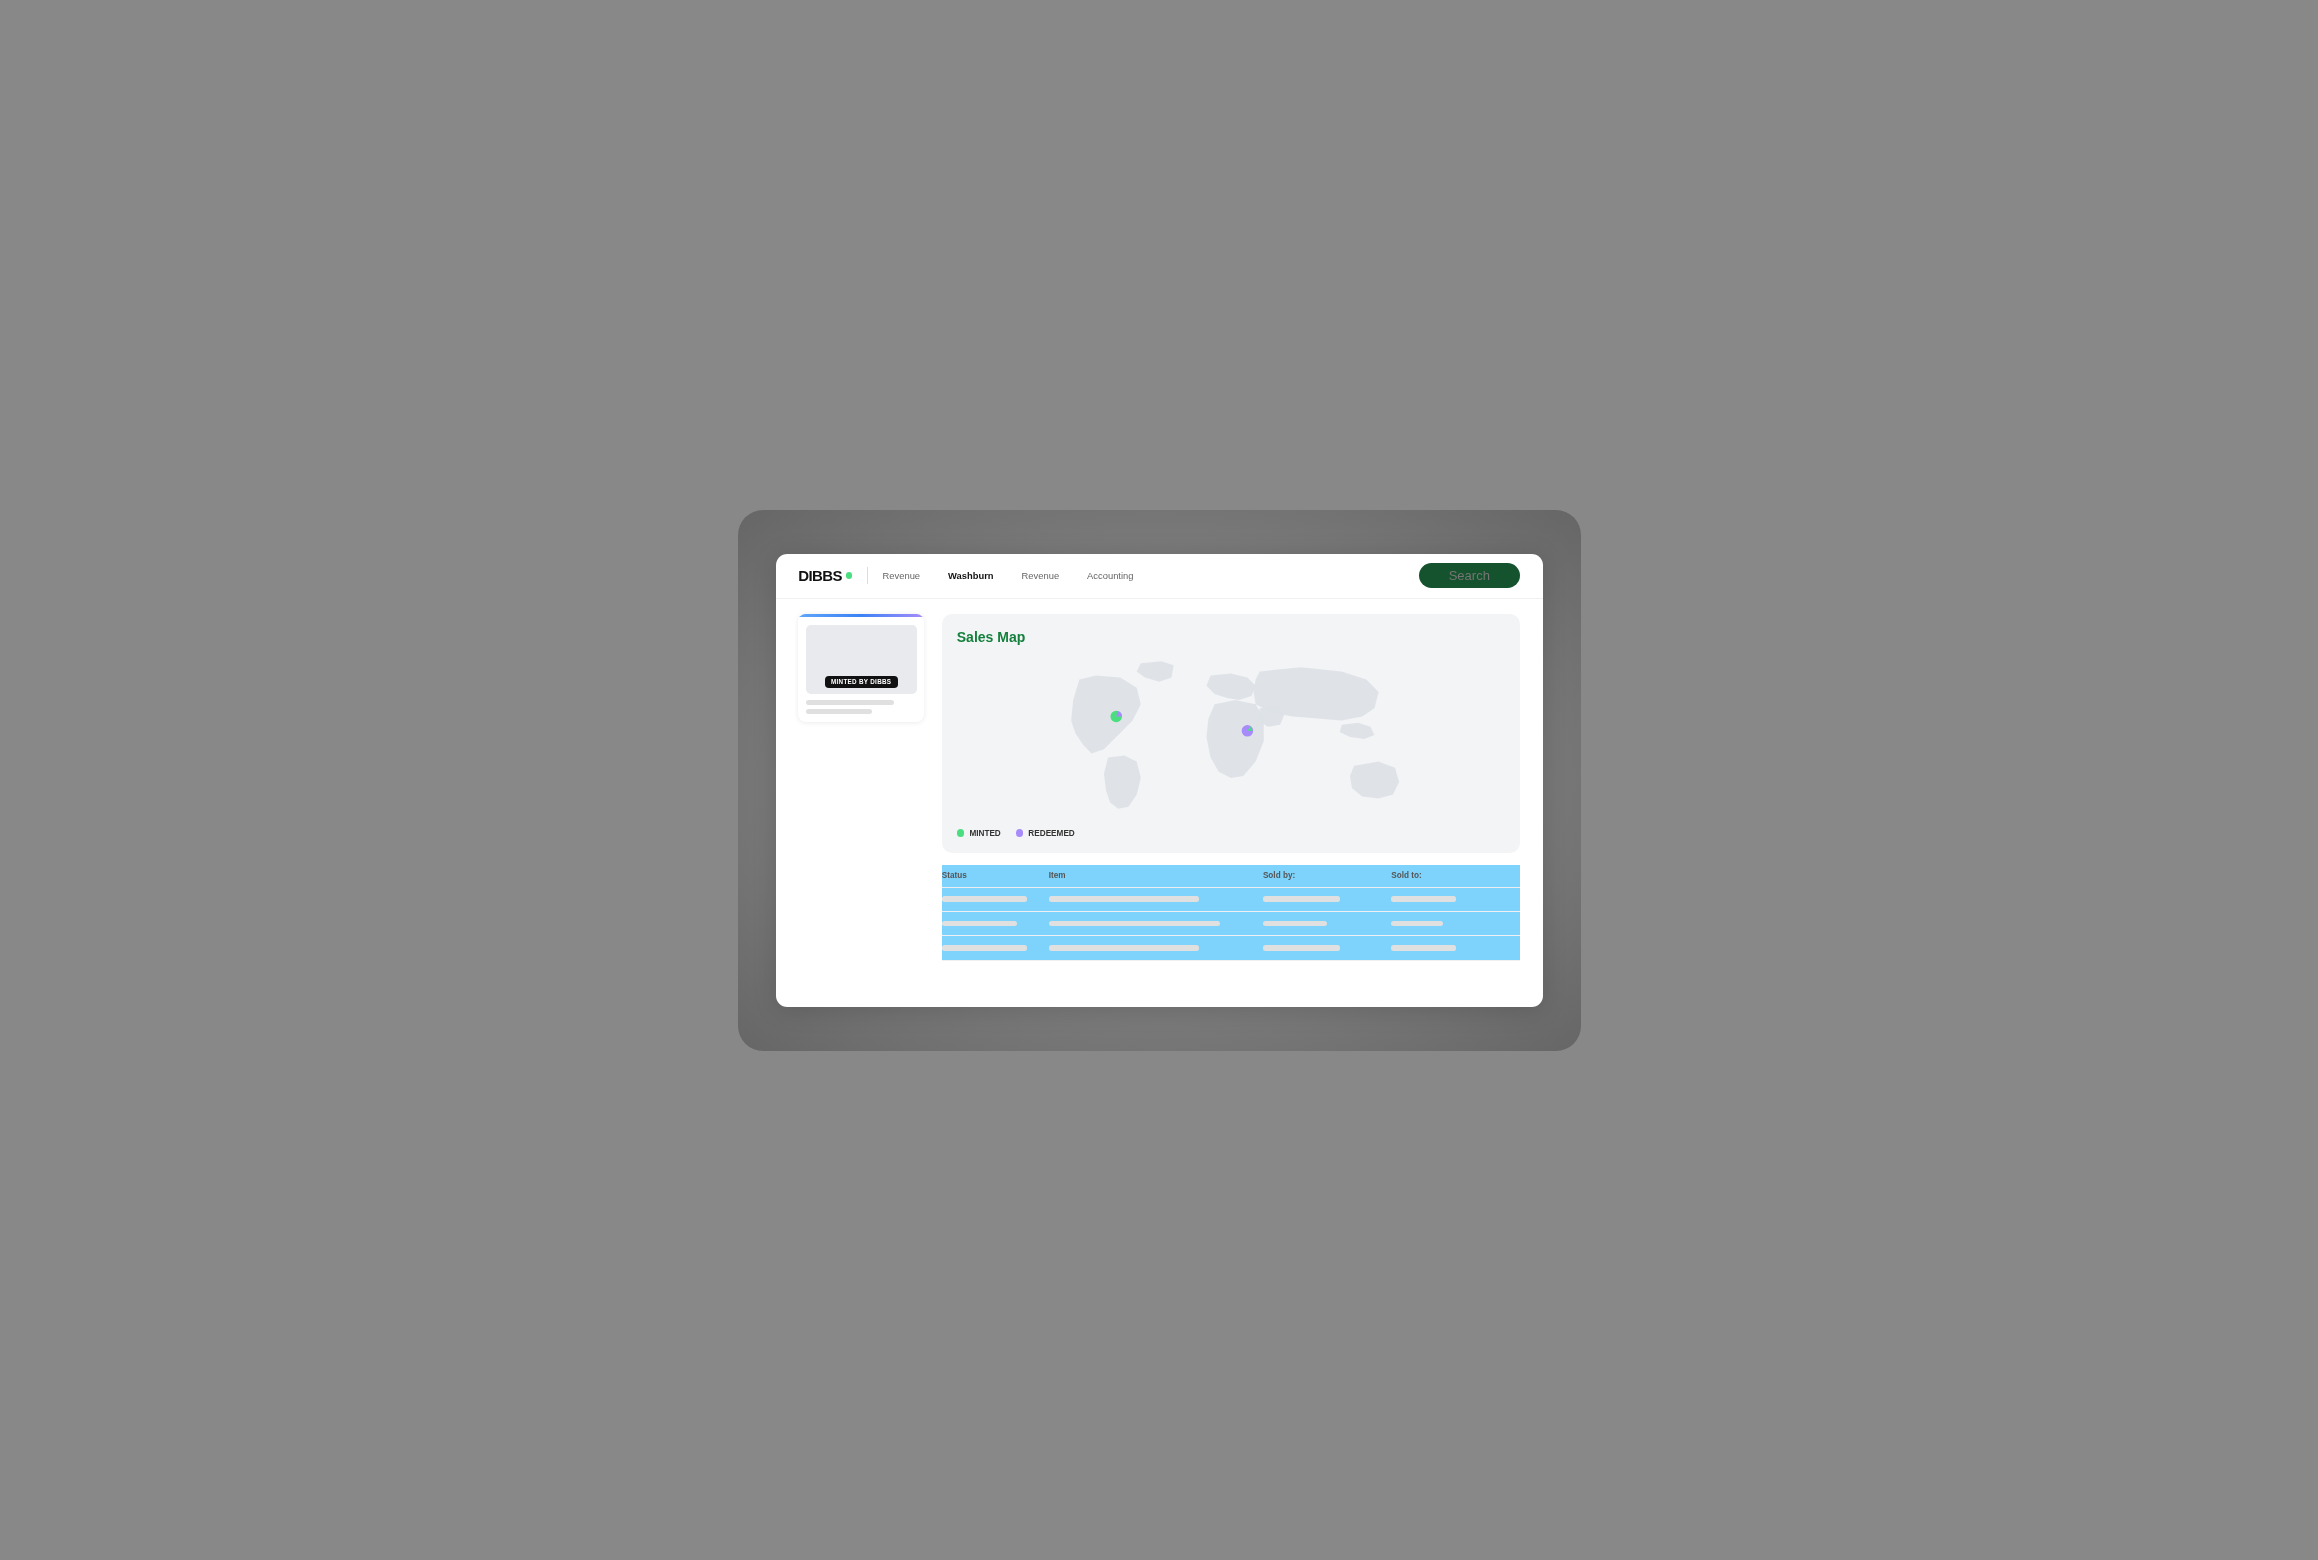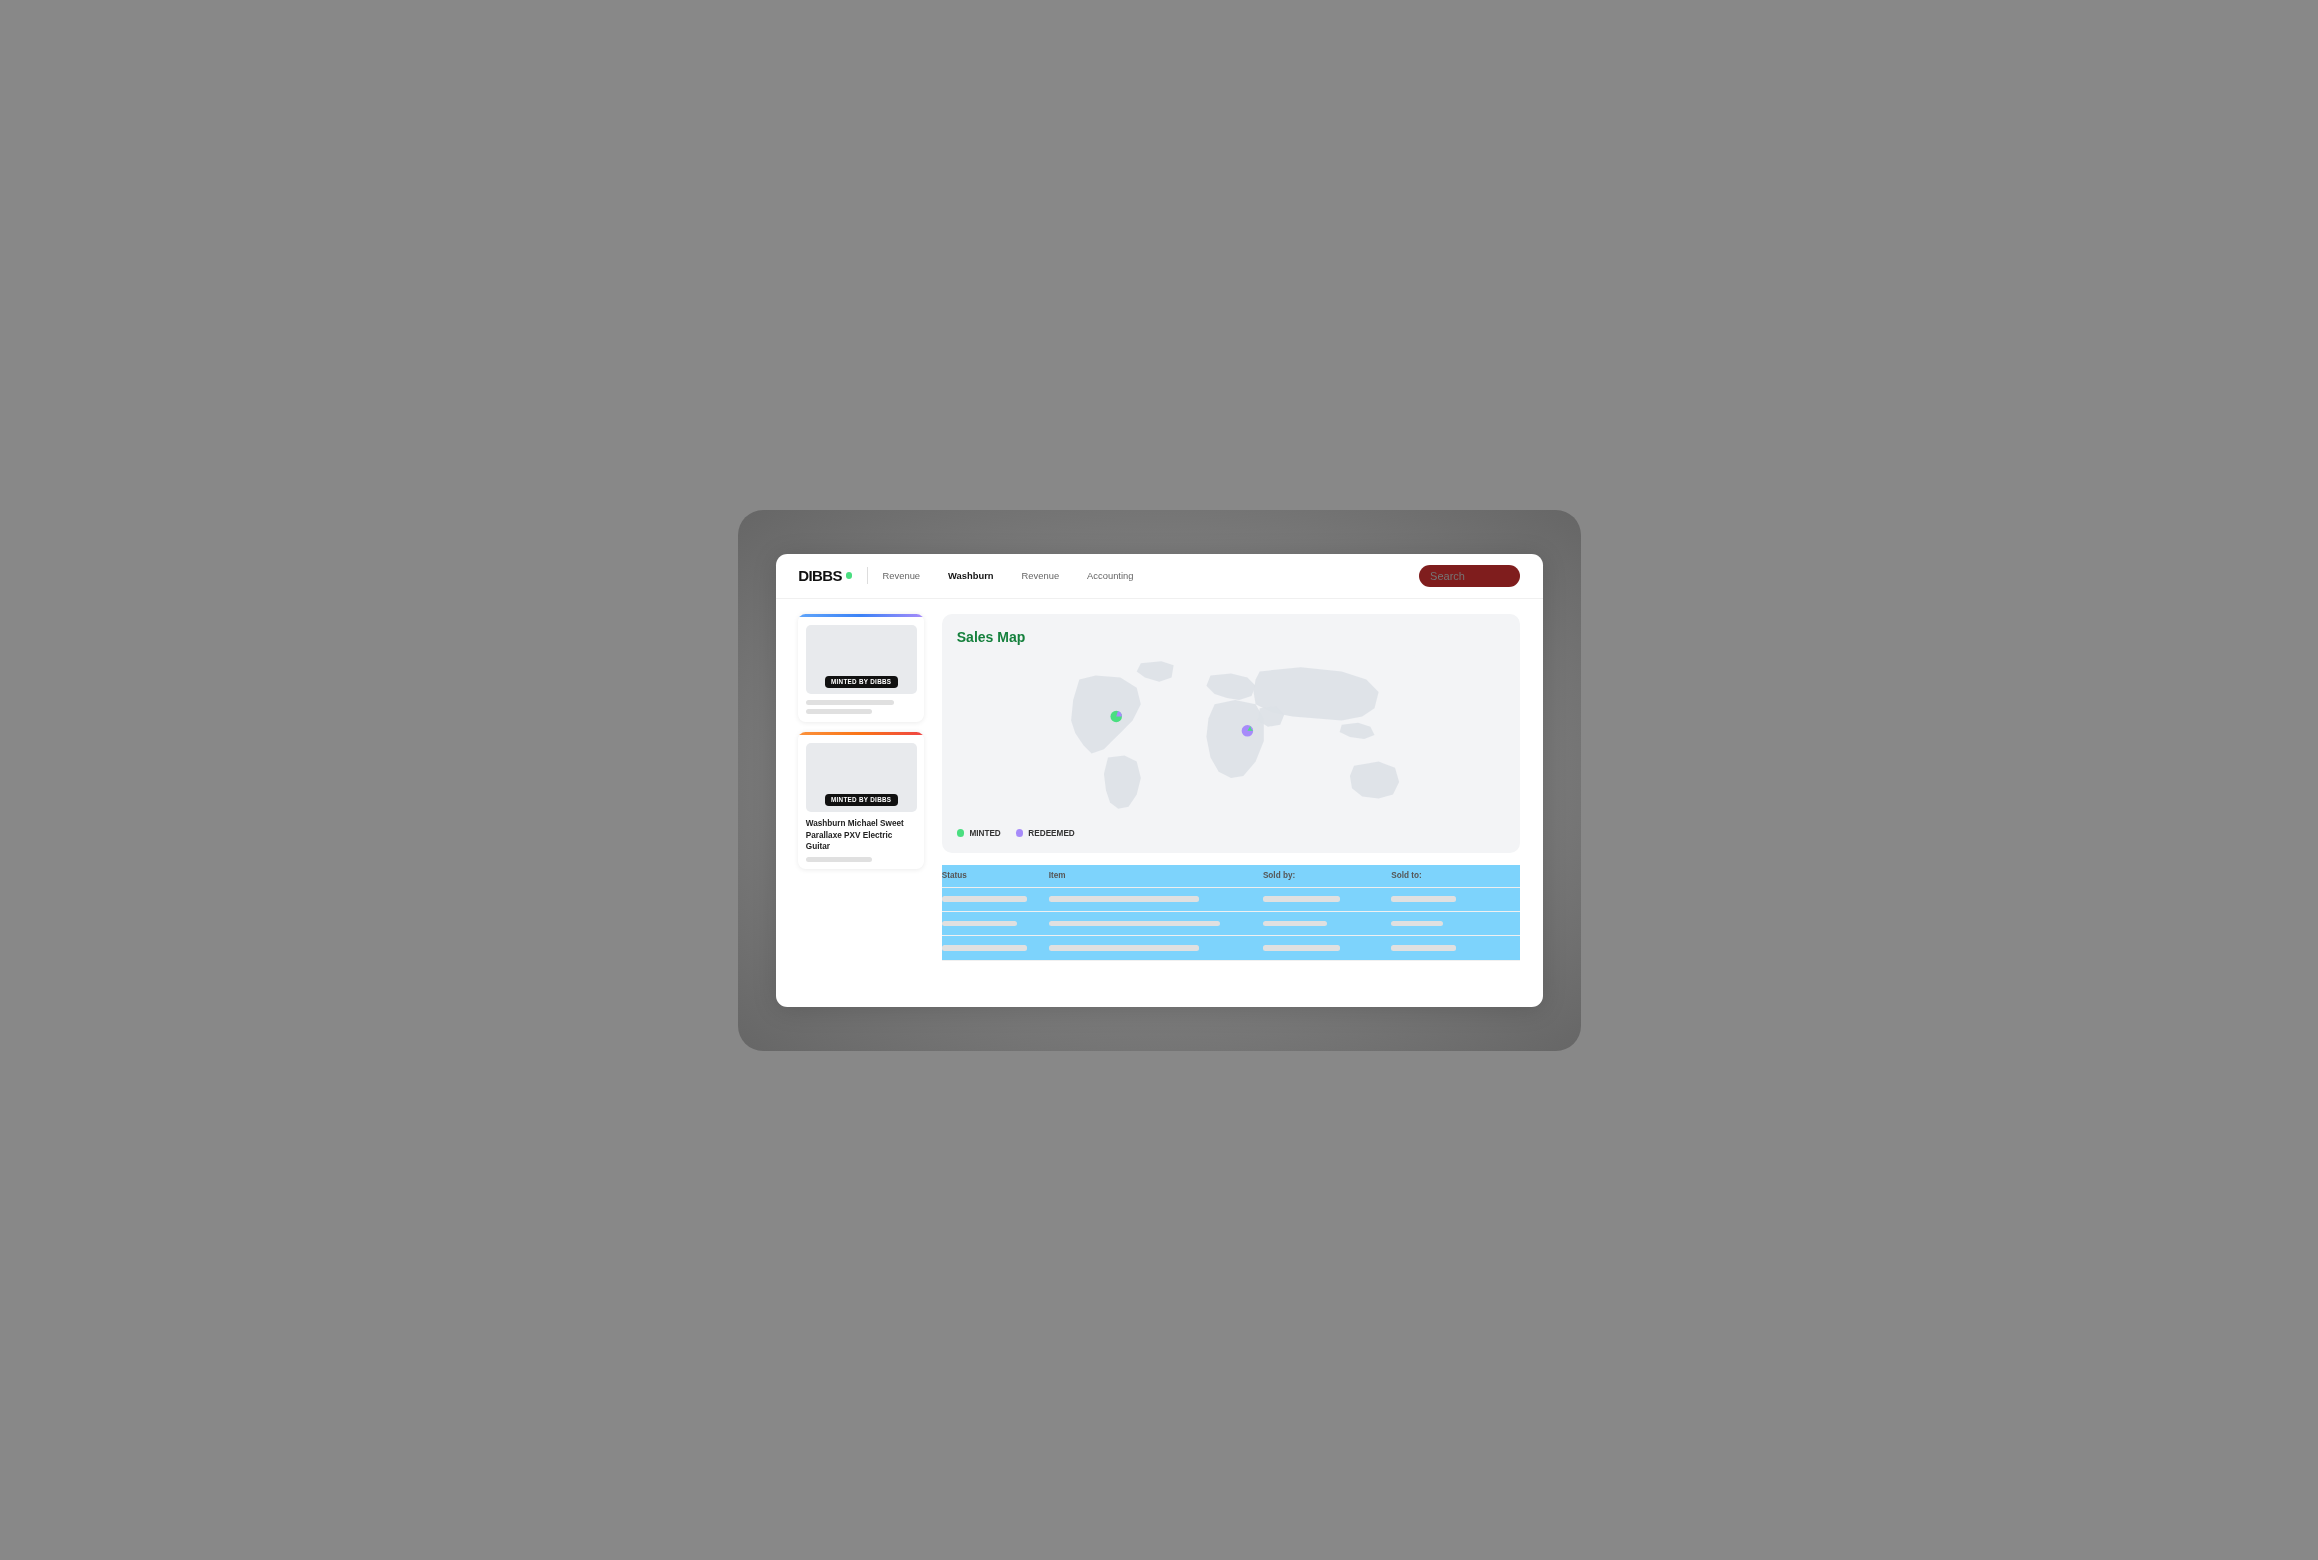--- a/index.html
+++ b/index.html
@@ -83,28 +83,29 @@
       padding: 2.5px 0;
       font-weight: 400;
     }
 
     .nav-item.active {
       color: #111;
       font-weight: 600;
     }
 
     .search-box {
-      background: #7f1d1d;
+      background: #14532d;
       border: none;
       border-radius: 12.6px;
       padding: 5px 11.3px;
-      font-size: 11px;
+      font-size: 13px;
       color: #999;
       width: 101px;
       outline: none;
+      text-align: center;
     }
 
     
     .main-content {
       display: flex;
       padding: 15px 22.7px 22.7px 22.7px;
       gap: 17.6px;
     }
 
     
@@ -315,32 +316,20 @@
             <div class="card-image-placeholder">
               <span class="minted-badge">MINTED BY DIBBS</span>
             </div>
             <div class="card-lines">
               <div class="card-line medium"></div>
               <div class="card-line short"></div>
             </div>
           </div>
         </div>
 
-        <div class="card">
-          <div class="card-top-bar-orange"></div>
-          <div class="card-body">
-            <div class="card-image-placeholder">
-              <span class="minted-badge">MINTED BY DIBBS</span>
-            </div>
-            <p class="card-title">Washburn Michael Sweet Parallaxe PXV Electric Guitar</p>
-            <div class="card-lines">
-              <div class="card-line short"></div>
-            </div>
-          </div>
-        </div>
       </aside>
 
       <div class="right-panel">
 
         <div class="map-section">
           <h2 class="sales-map-title">Sales Map</h2>
 
           <div class="map-container">
             
             <svg class="world-map-svg" viewBox="0 0 900 400" xmlns="http://www.w3.org/2000/svg">

